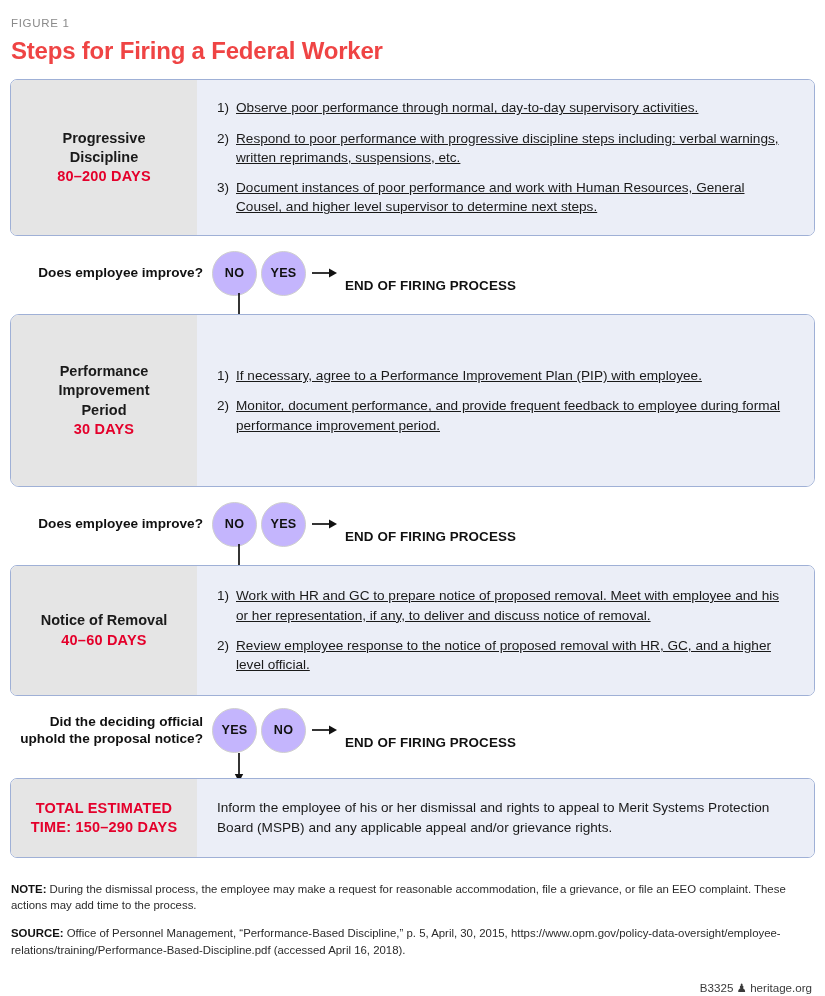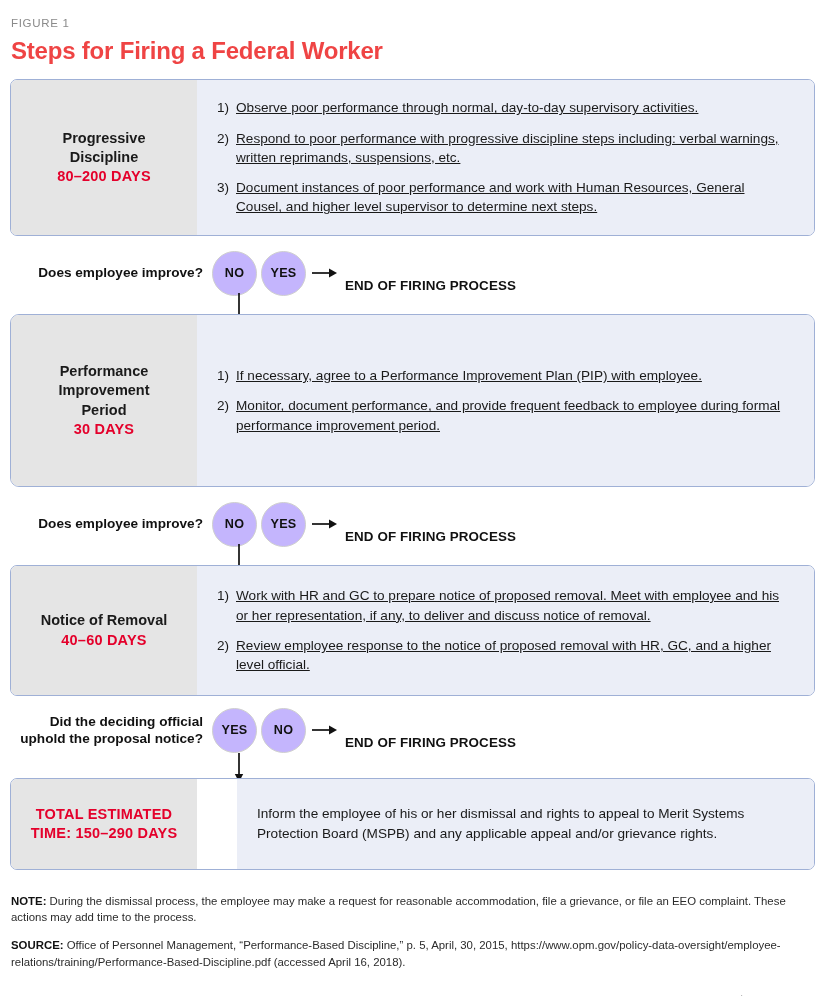--- a/index.html
+++ b/index.html
@@ -317,21 +317,21 @@
       <span class="end-label">END OF FIRING PROCESS</span>
     </div>
     <span class="arrow-down" style="left:223px;top:57px;">
       <svg width="12" height="30" viewBox="0 0 12 30">
           <line x1="6" y1="0" x2="6" y2="22" stroke="#111" stroke-width="1.7"></line>
           <polygon points="1.8,21 10.2,21 6,29" fill="#111"></polygon>
         </svg>
     </span>
   </div>
 
-  <div class="step-box" style="height:92px;gap:40px;">
+  <div class="step-box" style="height:80px;">
     <div class="step-left">
       <div class="step-left-inner">
         <span class="step-days total">TOTAL ESTIMATED</span>
         <span class="step-days total">TIME: 150–290 DAYS</span>
       </div>
     </div>
     <div class="step-right">
       <div class="plain-text">Inform the employee of his or her dismissal and rights to appeal to Merit Systems Protection Board (MSPB) and any applicable appeal and/or grievance rights.</div>
     </div>
   </div>

